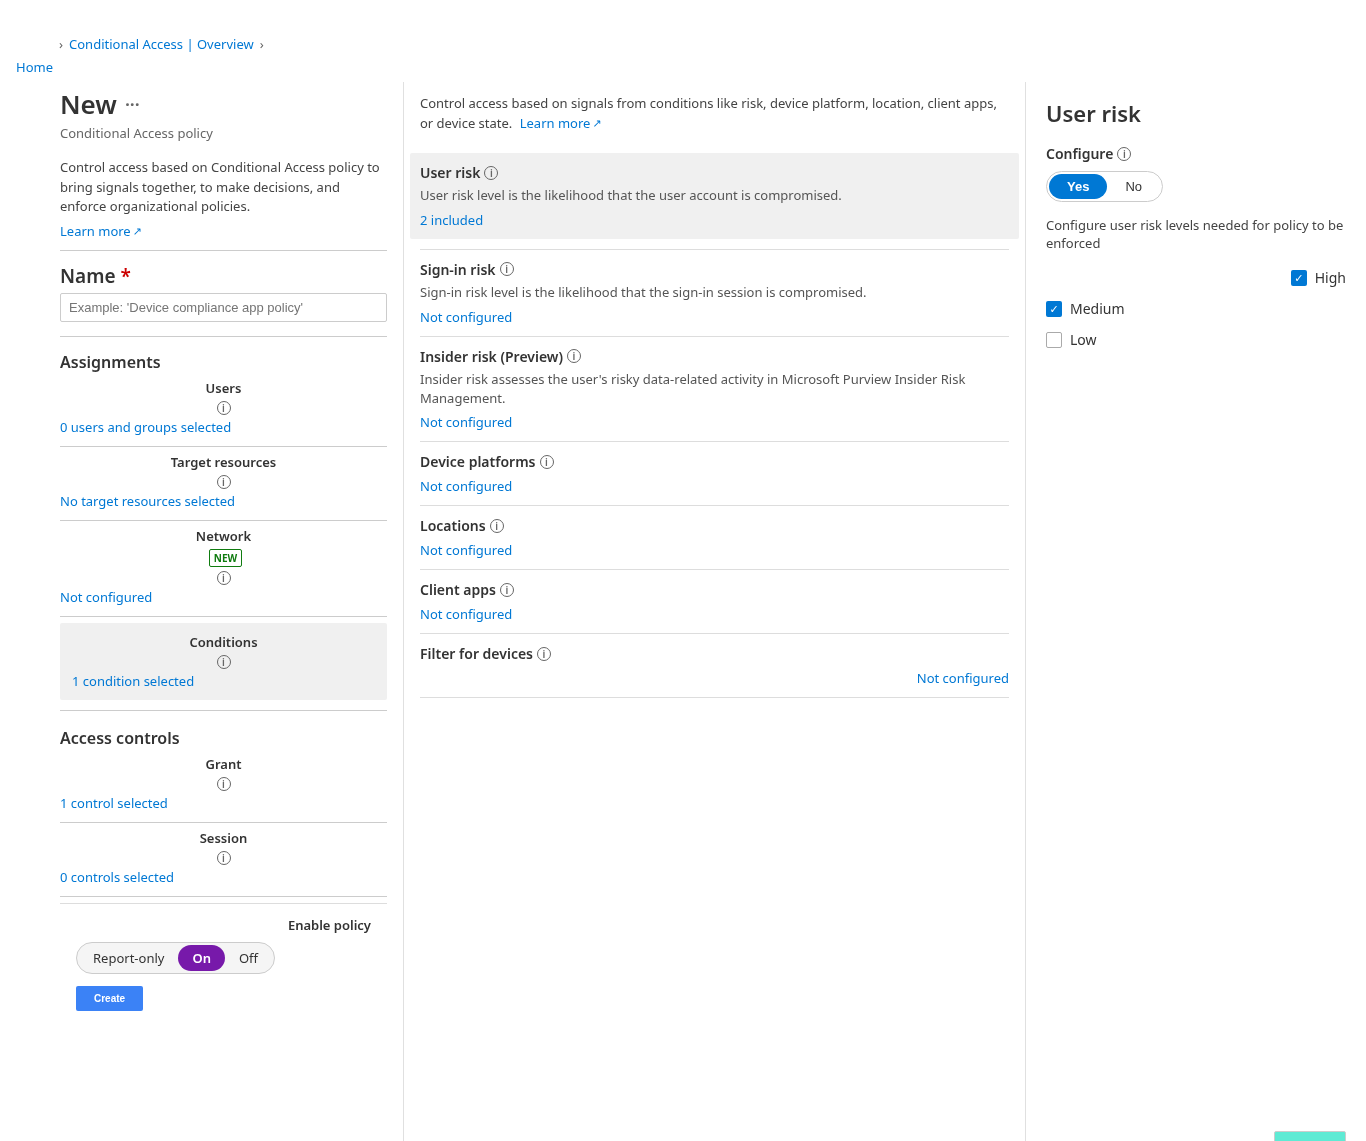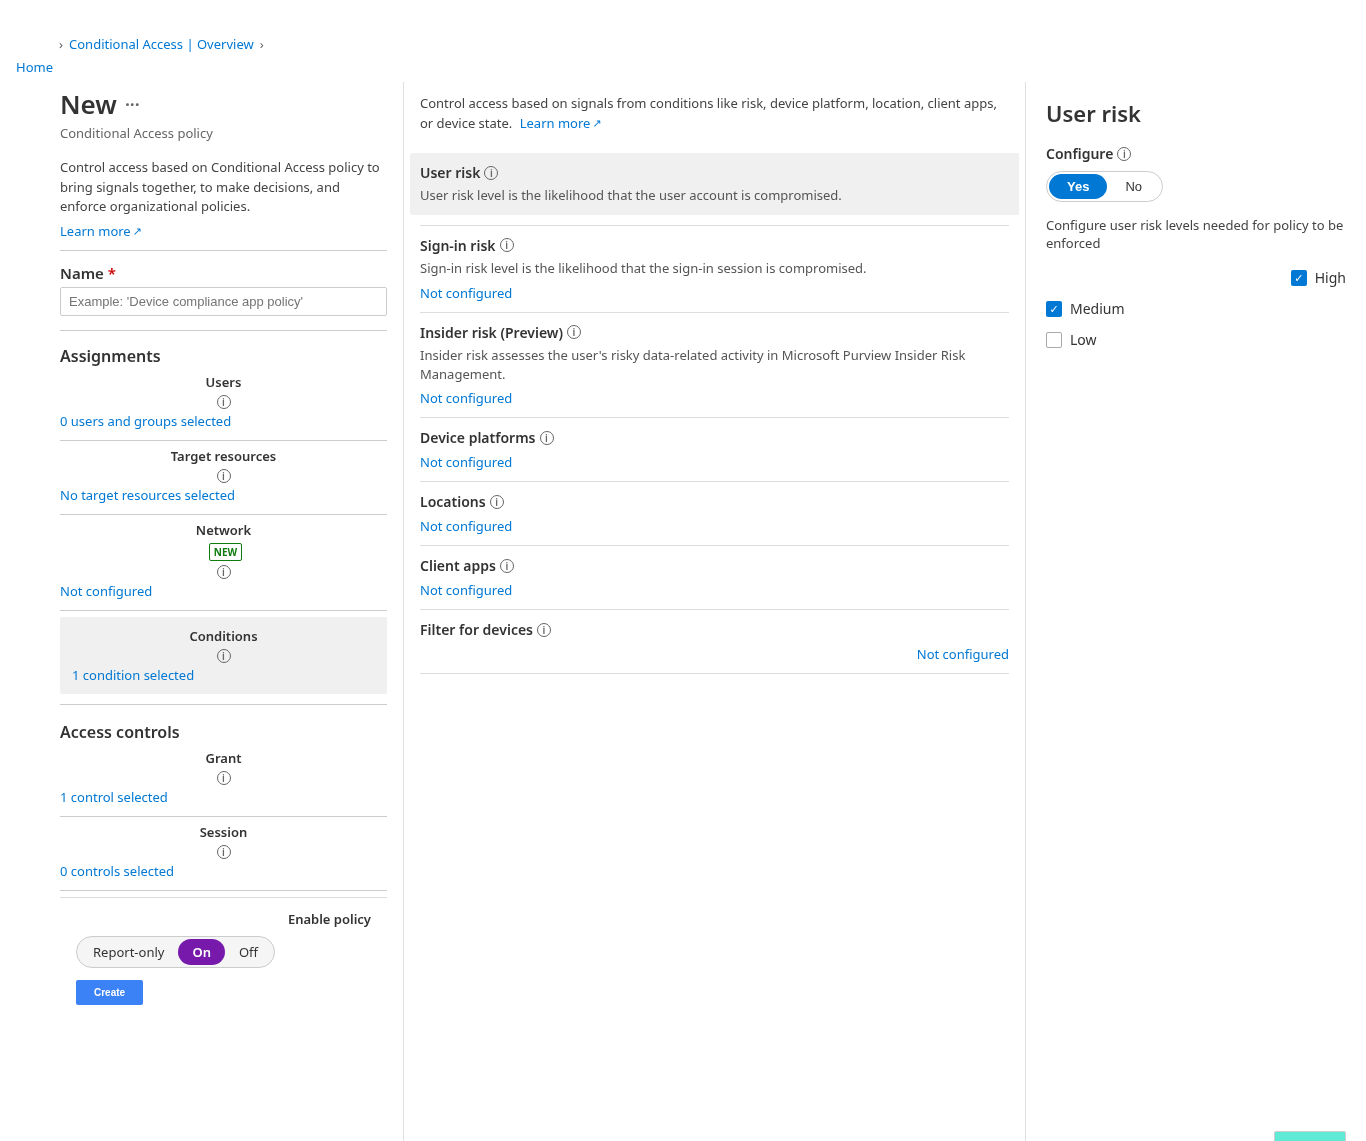--- a/index.html
+++ b/index.html
@@ -17,21 +17,21 @@
     .page-title { font-size: 26px; font-weight: 600; margin-bottom: 2px; display: flex; align-items: center; gap: 8px; }
     .page-subtitle { font-size: 13px; color: #666; margin-bottom: 16px; }
 
     .description { font-size: 13px; color: #444; line-height: 1.5; margin-bottom: 4px; }
     .learn-more { color: #0078d4; font-size: 13px; cursor: pointer; text-decoration: none; display: inline-flex; align-items: center; gap: 2px; }
     .learn-more::after { content: '↗'; font-size: 11px; }
 
     .section-divider { border: none; border-top: 1px solid #ccc; margin: 10px 0 6px; }
     .info-icon { display: inline-flex; align-items: center; justify-content: center; width: 14px; height: 14px; border: 1px solid #666; border-radius: 50%; font-size: 10px; color: #666; cursor: pointer; }
 
-    .name-label { font-size: 15px; font-weight: 600; margin-bottom: 4px; margin-top: 12px; }
+    .name-label { font-size: 19px; font-weight: 600; margin-bottom: 4px; margin-top: 12px; }
     .required { color: #c00; }
     .name-input { width: 100%; border: 1px solid #ccc; padding: 6px 8px; font-size: 13px; color: #999; border-radius: 2px; }
 
     .assignments-title { font-size: 16px; font-weight: 600; margin-top: 14px; margin-bottom: 6px; }
 
     .sub-section { margin-top: 6px; }
     .sub-label { font-size: 13px; font-weight: 600; display: flex; align-items: center; gap: 4px; flex-direction: column; }
     .link-value { color: #0078d4; font-size: 13px; cursor: pointer; margin-top: 3px; display: block; }
     .not-configured-link { color: #0078d4; font-size: 13px; cursor: pointer; margin-top: 3px; display: block; }
 
@@ -187,20 +187,21 @@
     </div>
 
     <div id="conditions-list">
         <div class="condition-item" style="cursor: pointer;">
           <div class="highlighted-condition">
       <div class="condition-header">
         User risk
         <span class="info-icon">i</span>
       </div>
       <div class="condition-desc">User risk level is the likelihood that the user account is compromised.</div>
+      <span class="included-badge">2 included</span>
     </div>
         </div>
         <div class="condition-item" style="cursor: pointer;">
           <div>
       <div class="condition-header">
         Sign-in risk
         <span class="info-icon">i</span>
       </div>
       <div class="condition-desc">Sign-in risk level is the likelihood that the sign-in session is compromised.</div>
       <a class="condition-status">Not configured</a>

